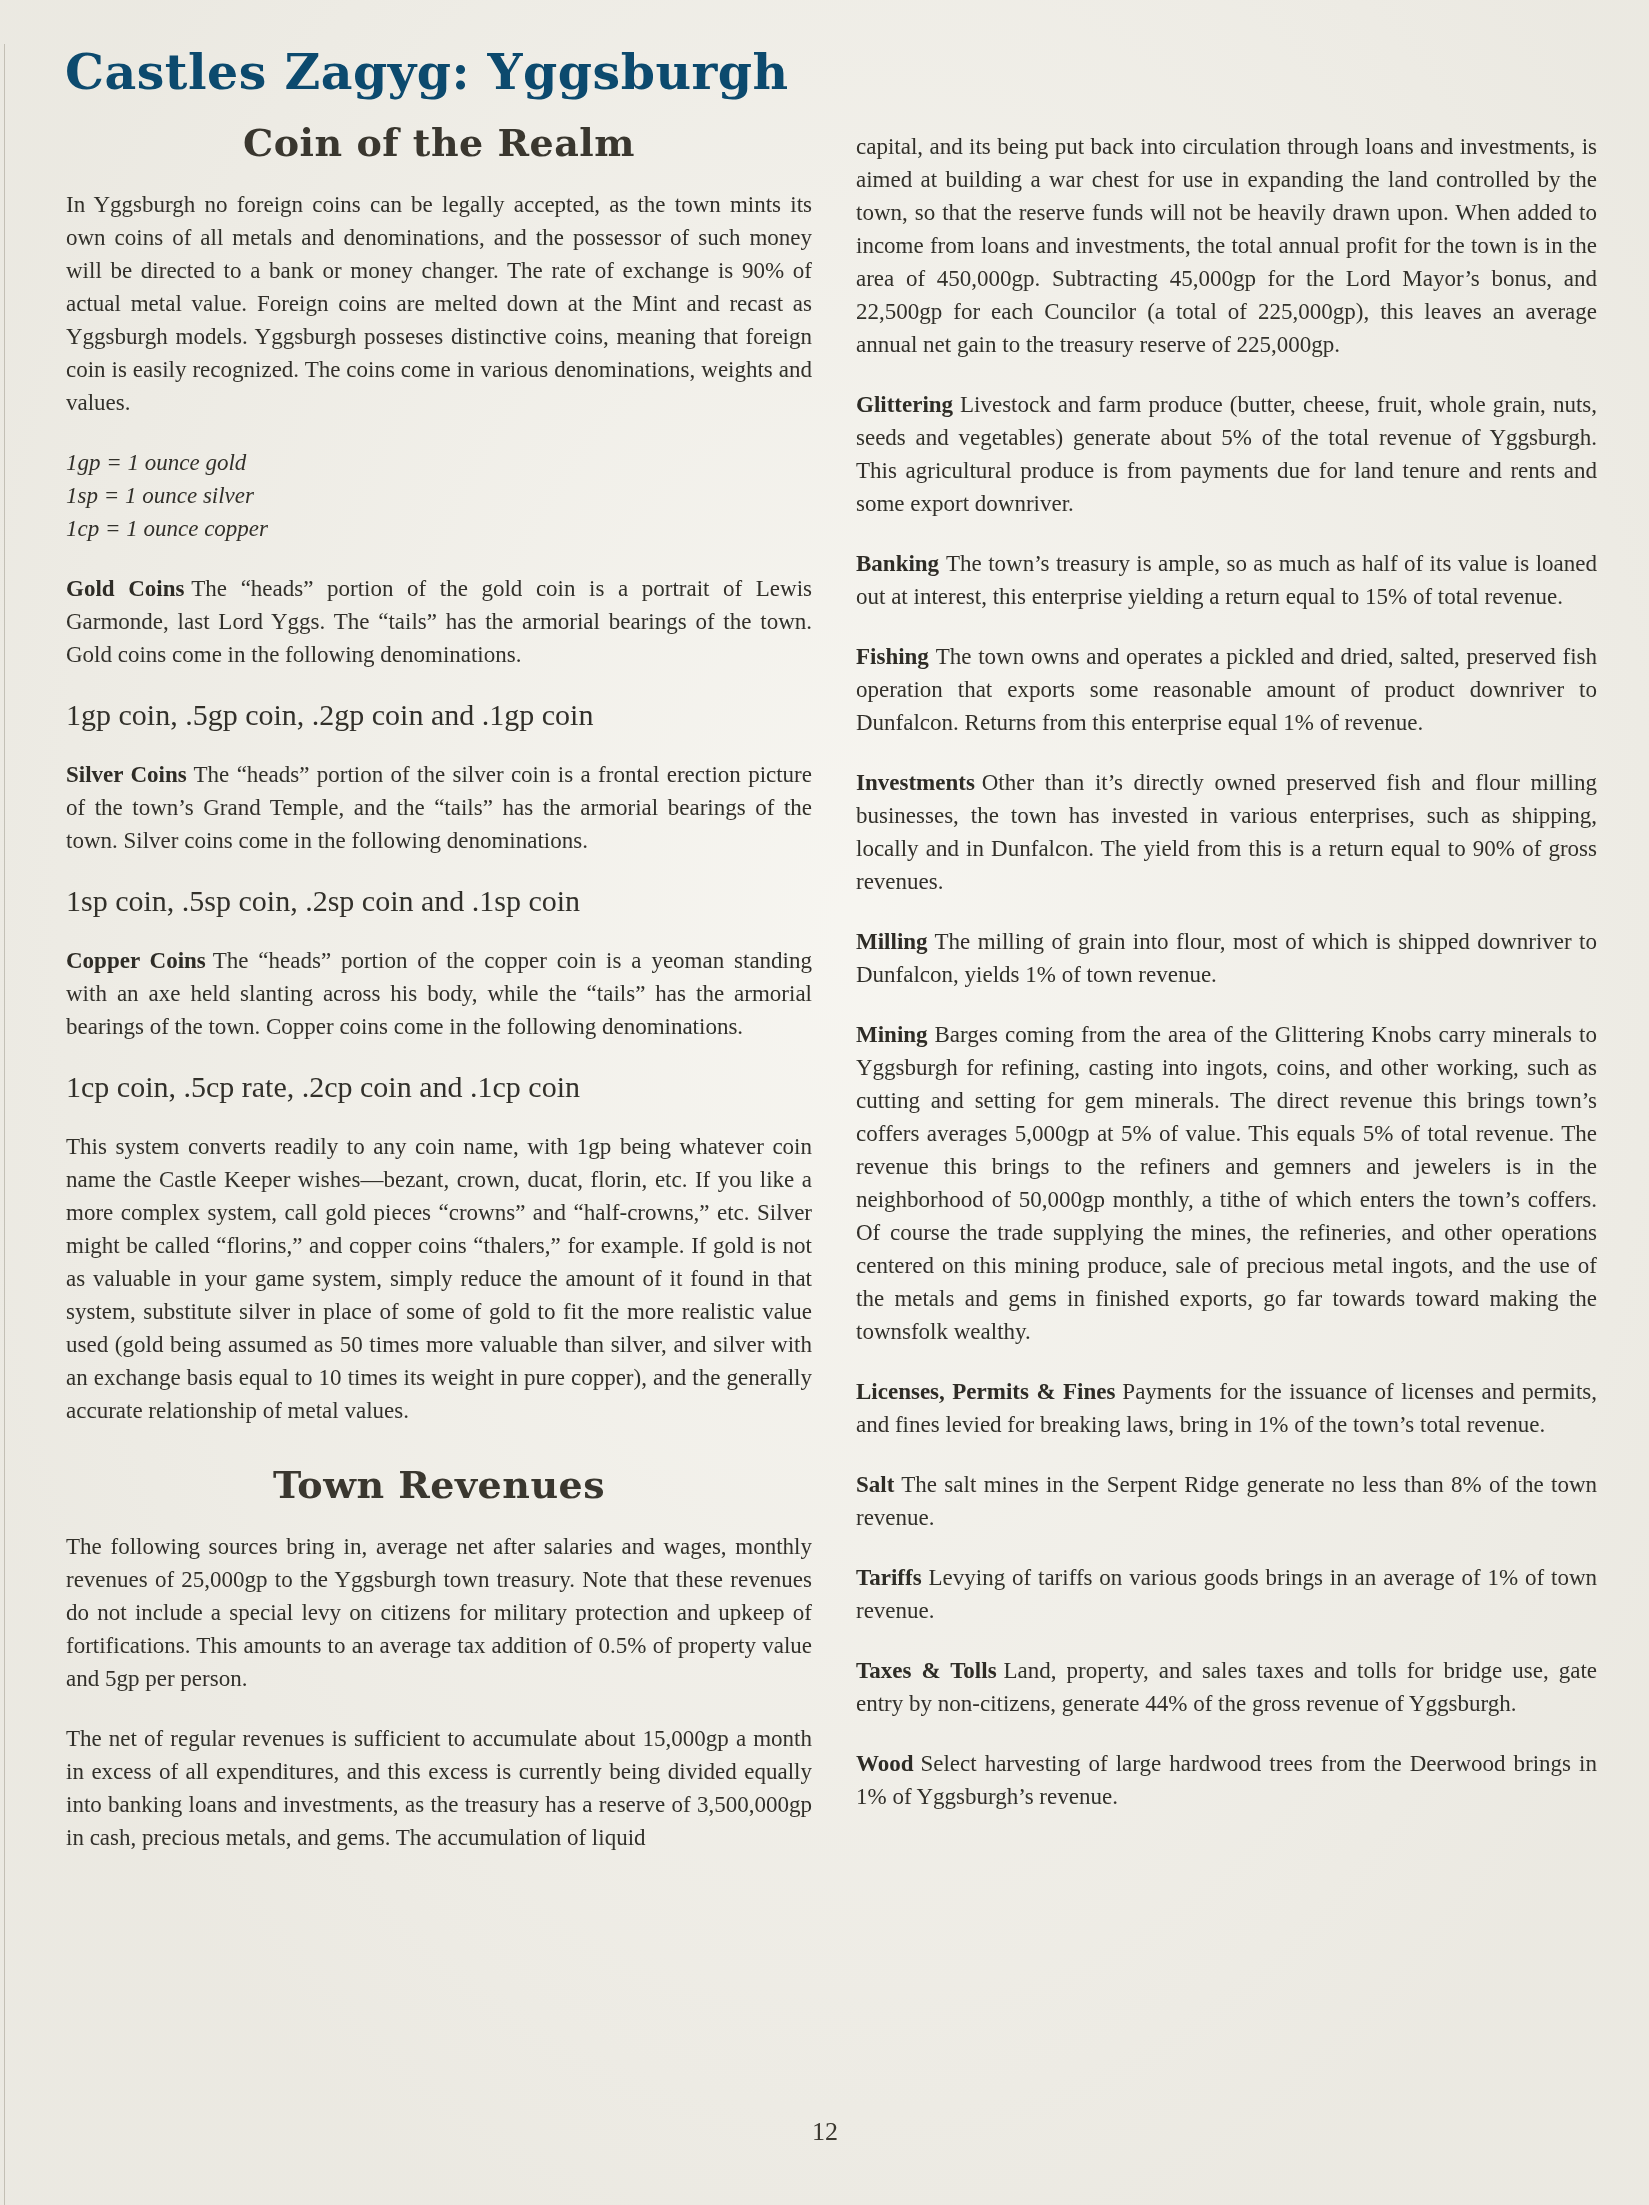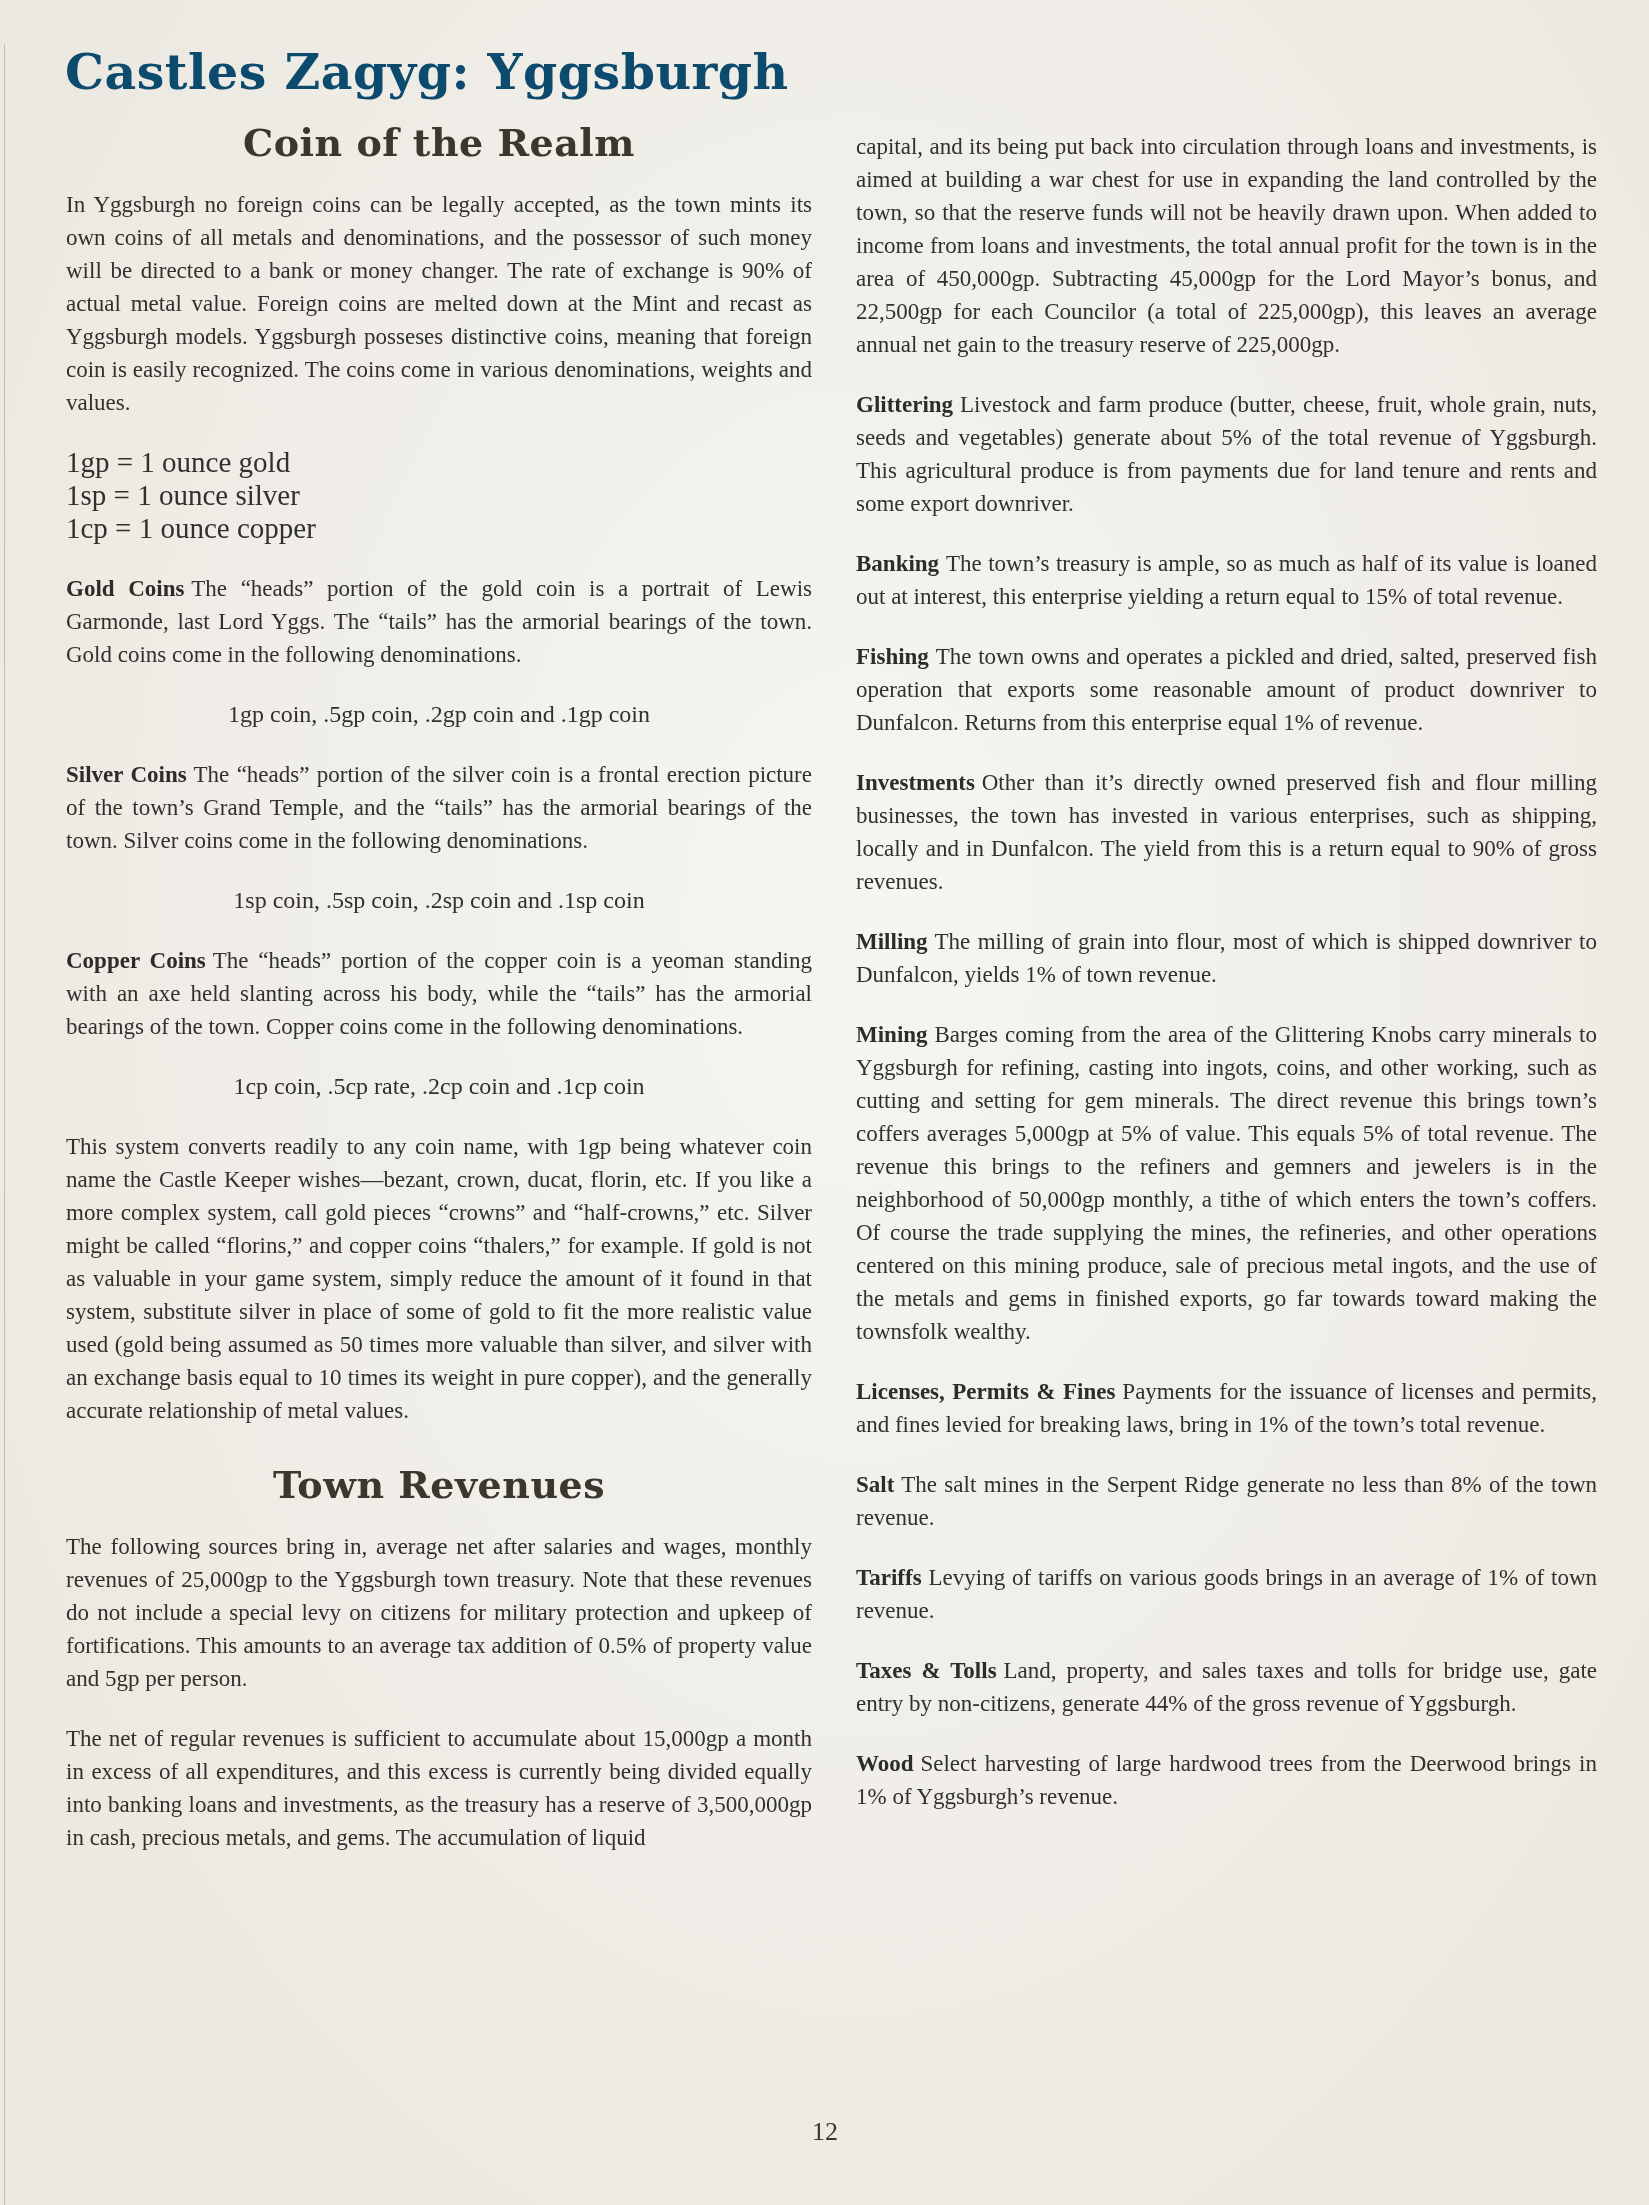--- a/index.html
+++ b/index.html
@@ -54,26 +54,26 @@
   }
   .section-heading.revenues { margin-top: 35px; }
   p.body {
     margin: 0 0 27px 0;
     font-size: 23px;
     line-height: 33px;
     text-align: justify;
   }
   .lead { font-weight: 700; margin-right: 0.30em; color: #2e2c26; }
   .exchange-list { margin: 0 0 27px 0; }
-  .exchange-item { font-size: 29px; line-height: 33px; }
+  .exchange-item { font-size: 23px; line-height: 33px; font-style: italic; }
   p.denoms {
     margin: 0 0 27px 0;
-    font-size: 24px;
+    font-size: 30px;
     line-height: 33px;
-    text-align: center;
+    text-align: left;
   }
   .page-number {
     position: absolute;
     left: 0; right: 0;
     top: 2117px;
     text-align: center;
     font-size: 26px;
     color: #3a372f;
   }
 </style>

